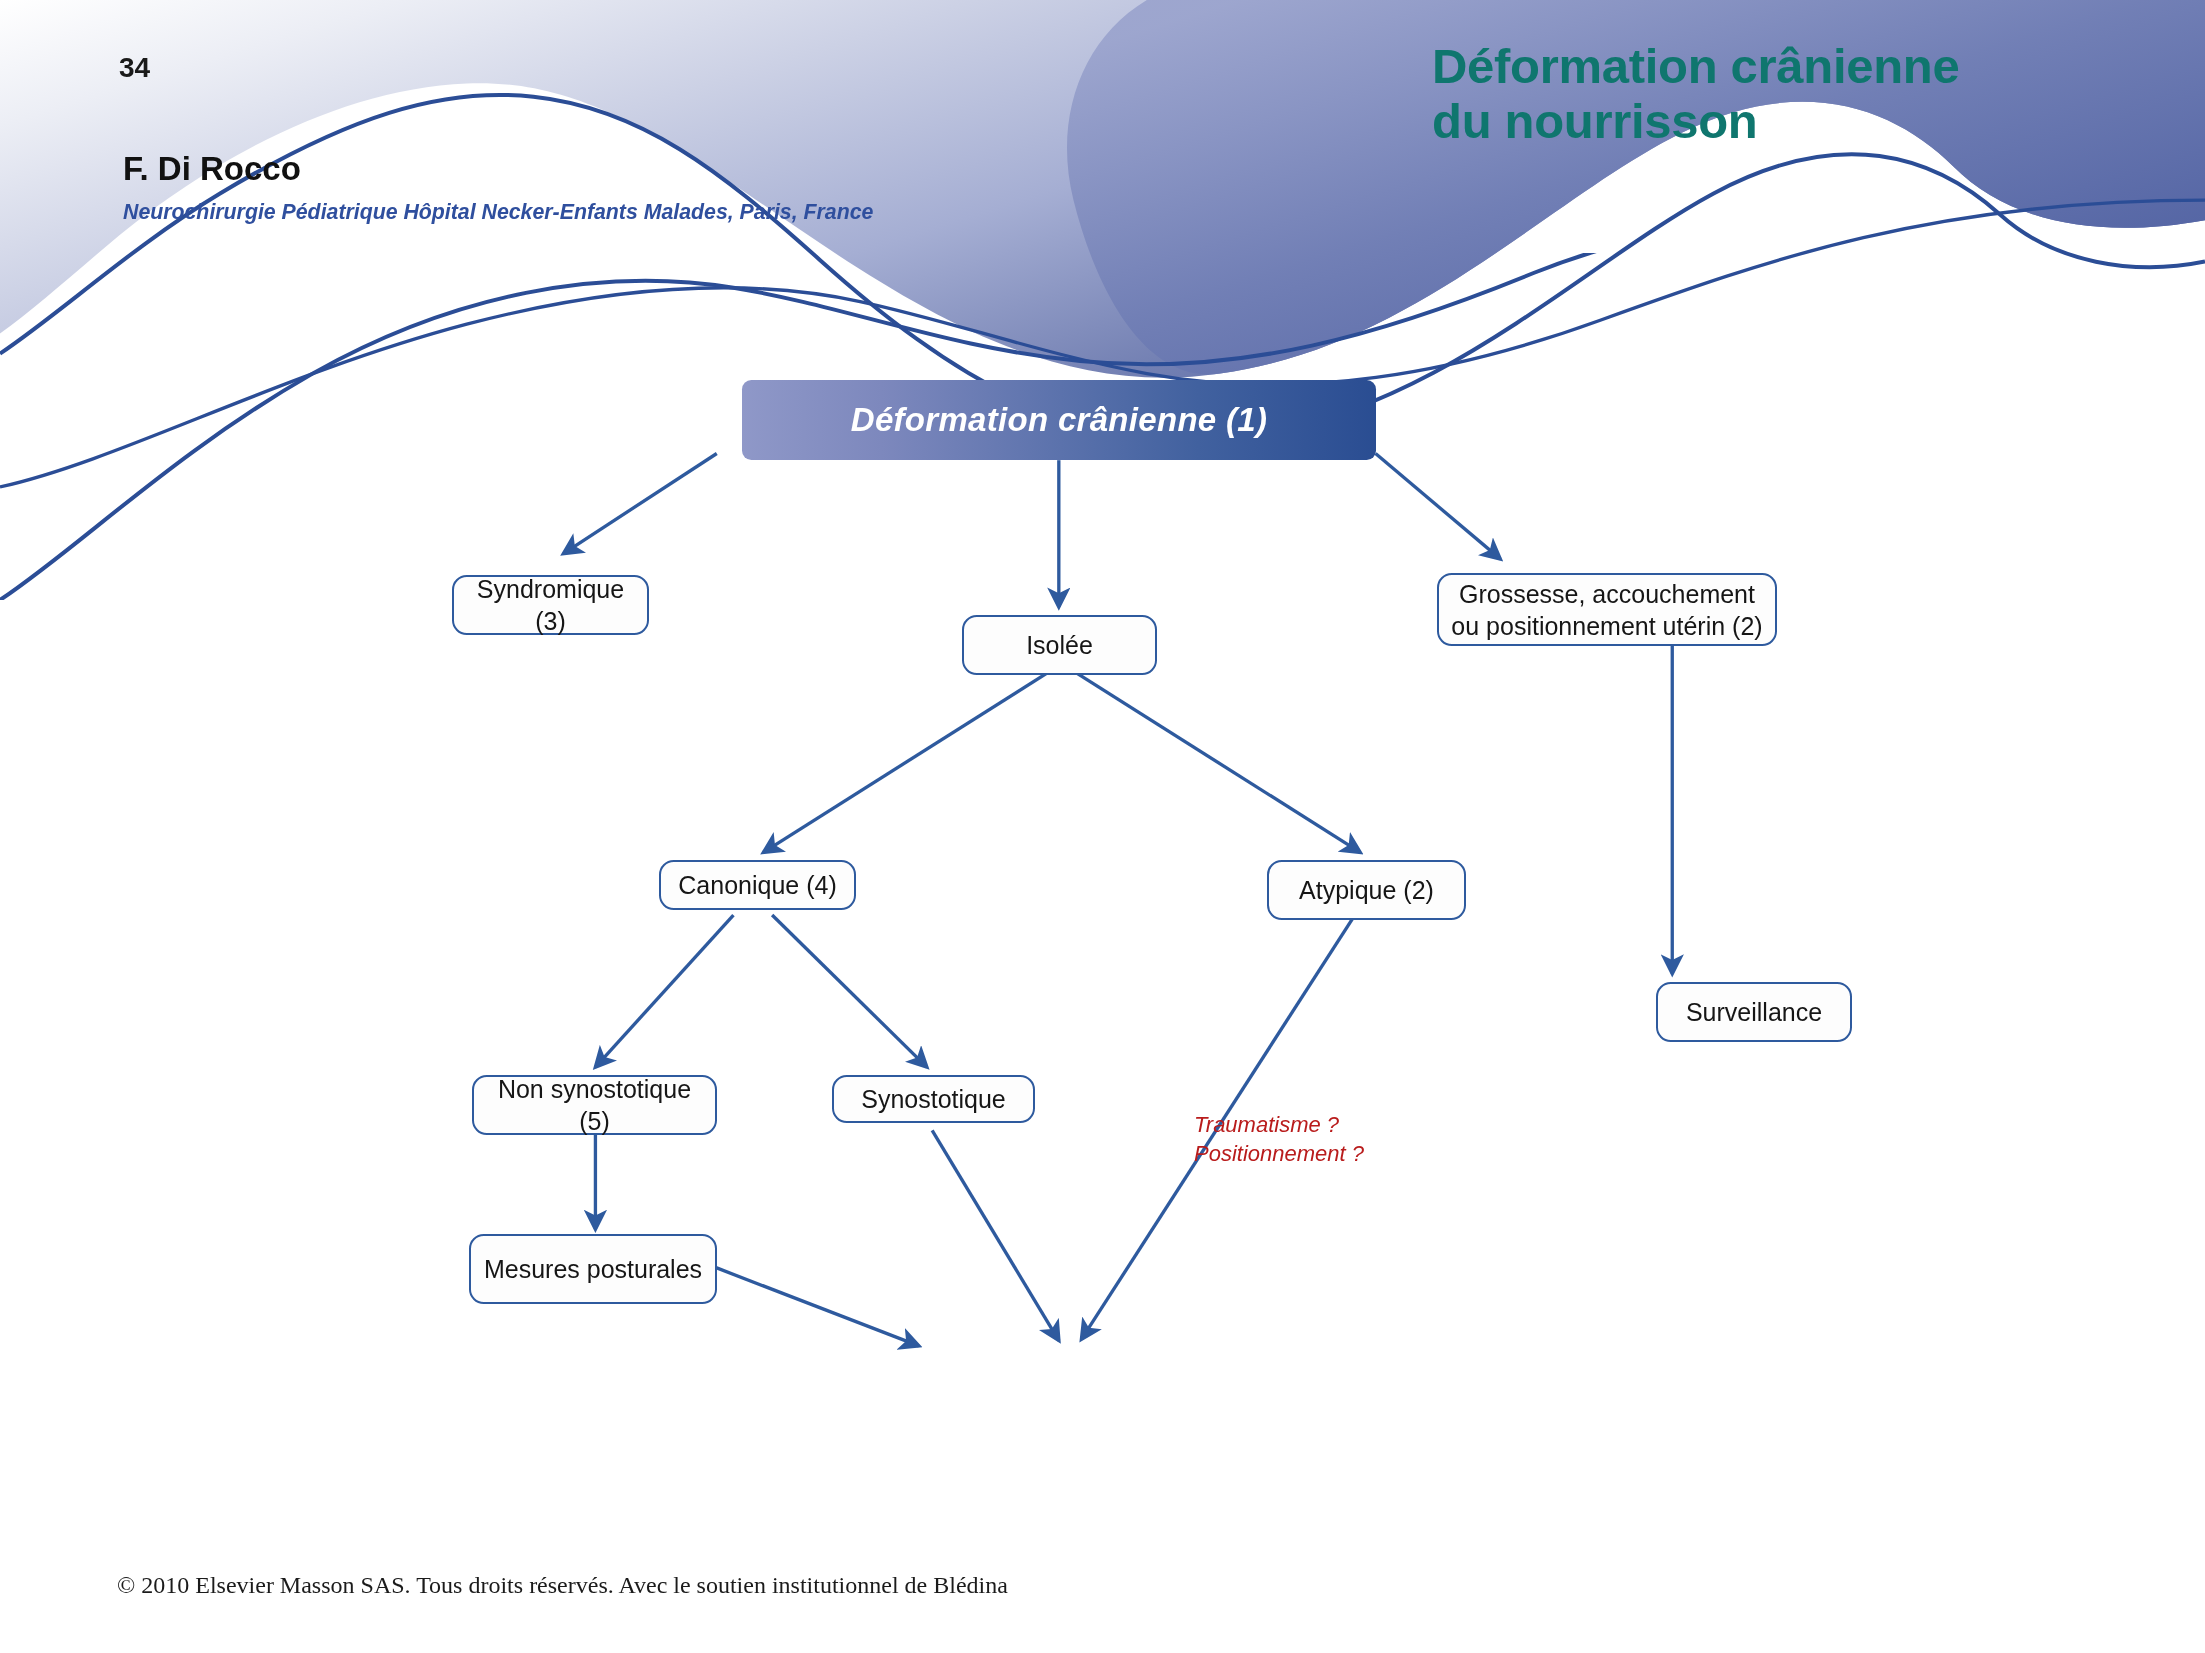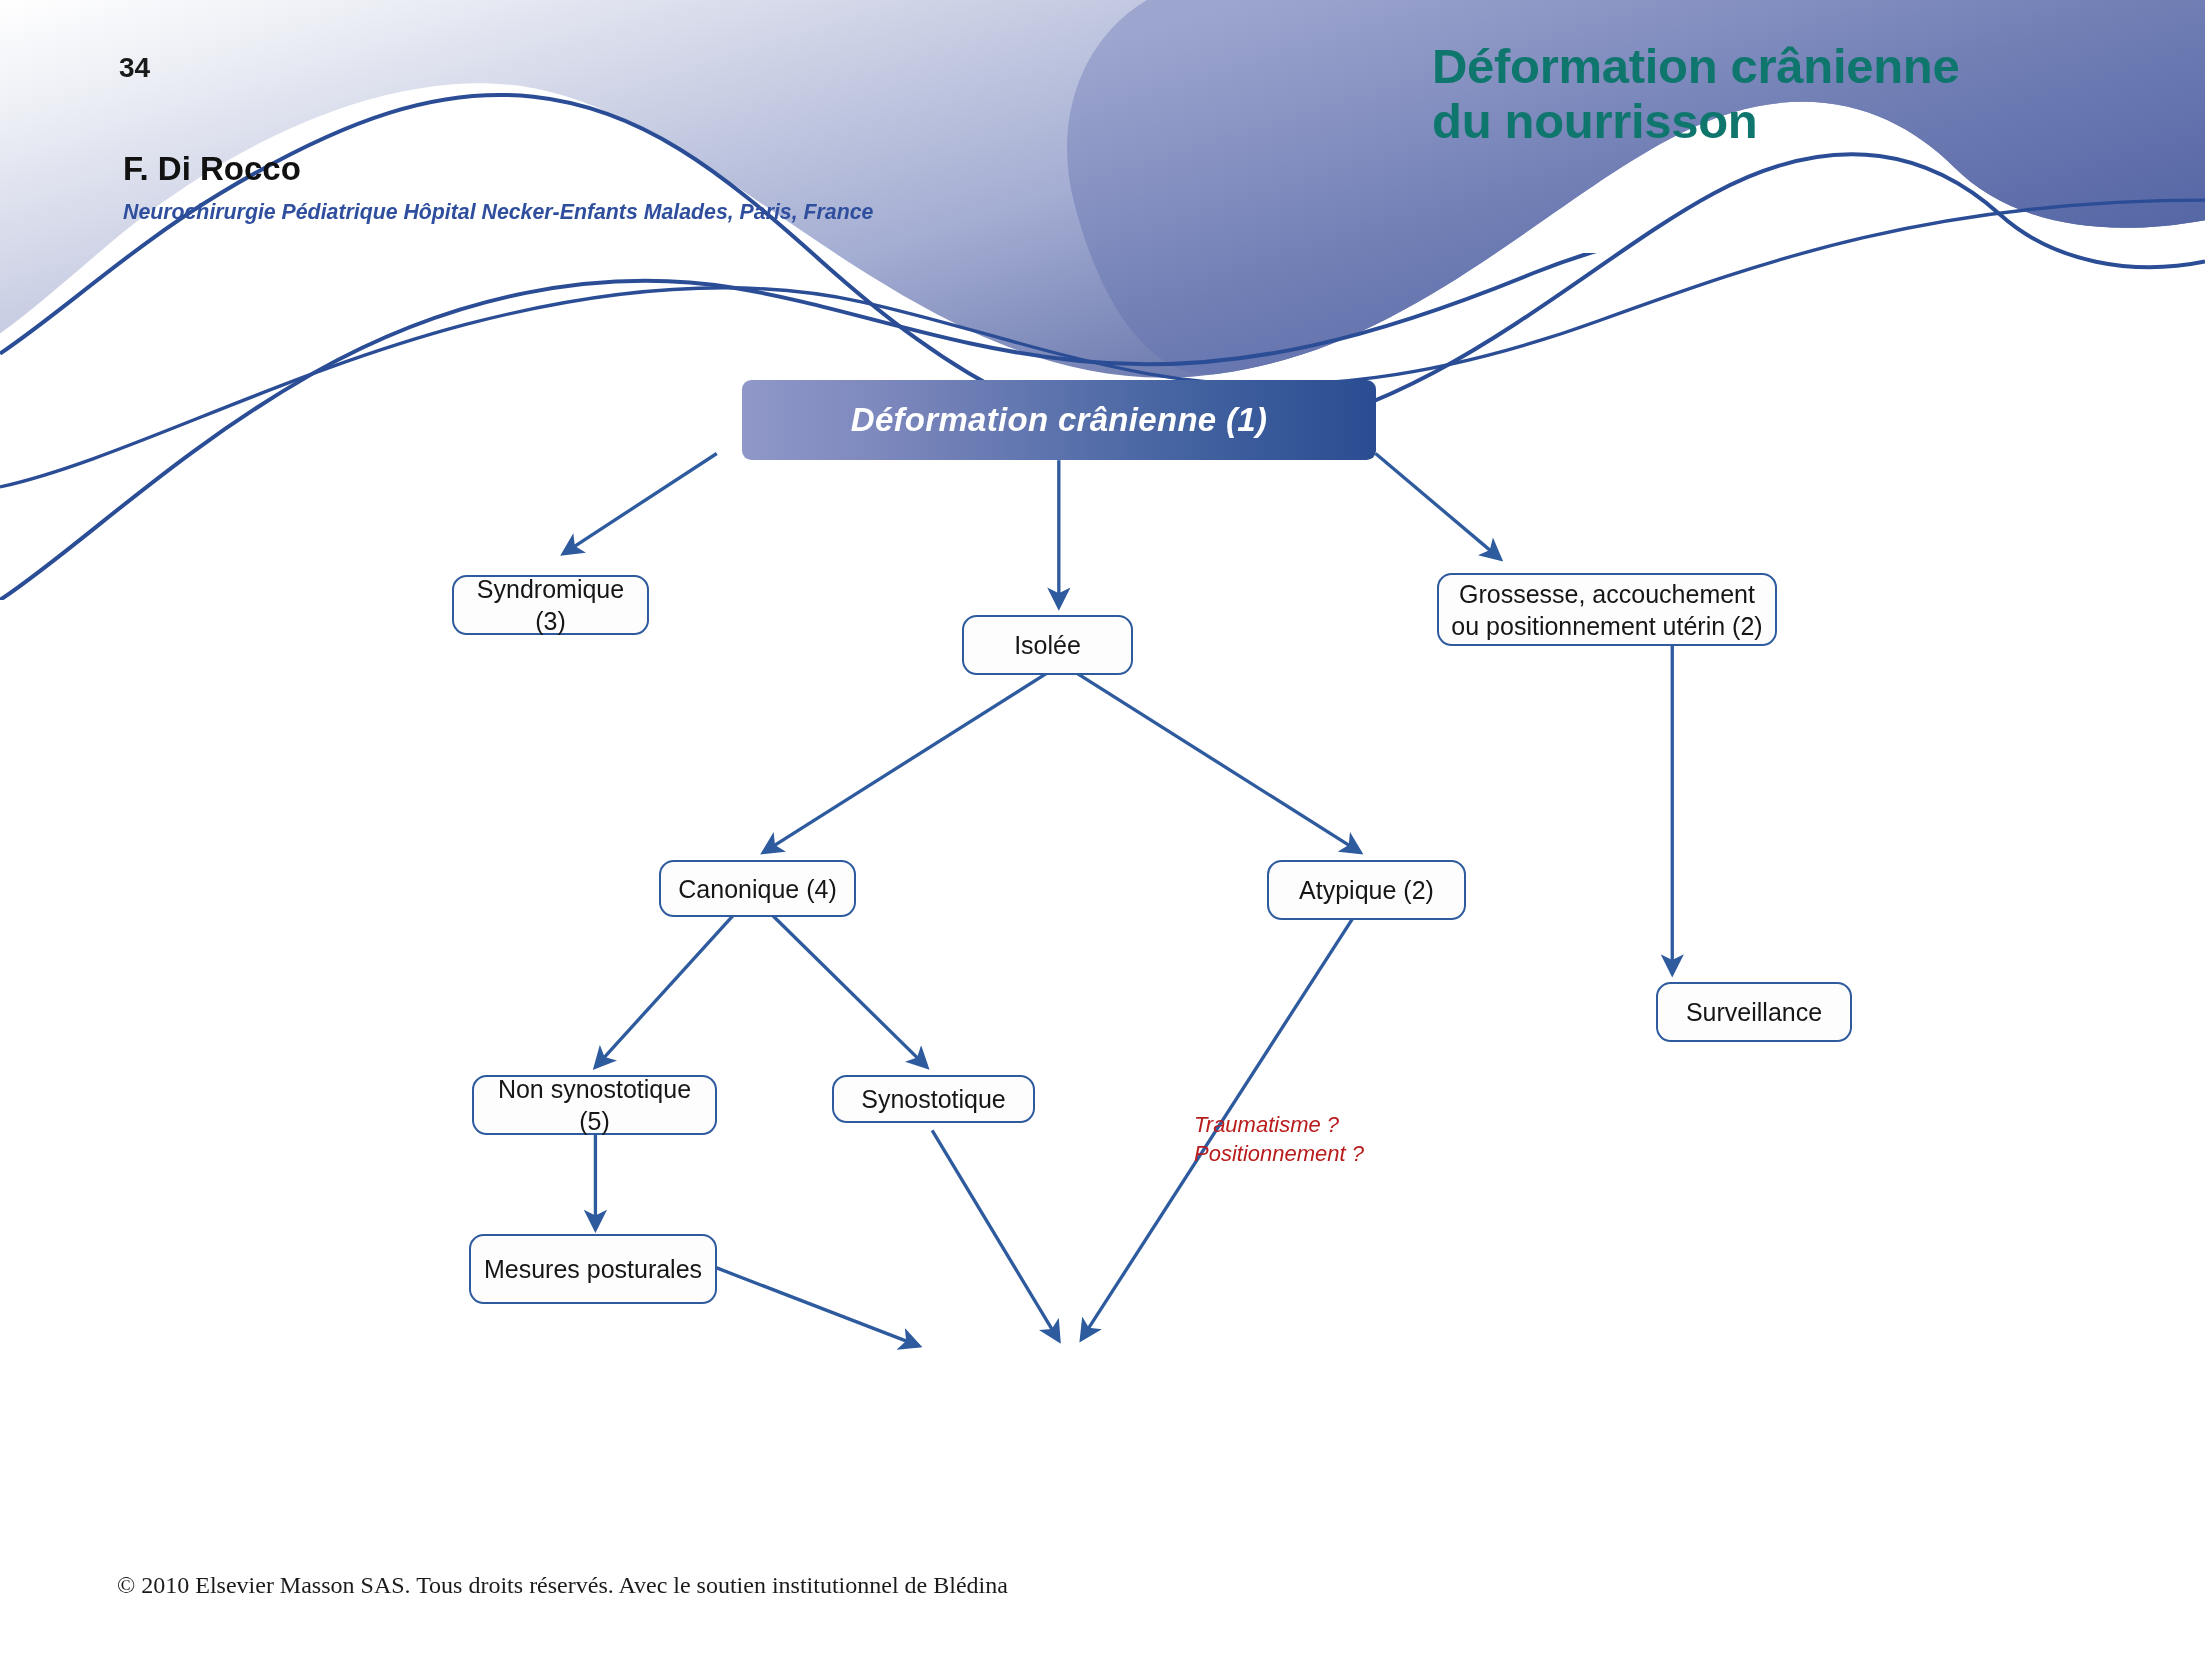--- a/index.html
+++ b/index.html
@@ -239,28 +239,28 @@
         <line x1="2030" y1="1375" x2="1622" y2="2008"></line>
 
         <line x1="1072" y1="1900" x2="1378" y2="2018"></line>
       </g>
     </svg>
 
     <div class="node root" style="left:742px; top:380px; width:634px; height:80px;">Déformation crânienne (1)</div>
 
     <div class="node" style="left:452px; top:575px; width:197px; height:60px;">Syndromique (3)</div>
 
-    <div class="node" style="left:962px; top:615px; width:171px; height:60px;">Isolée</div>
+    <div class="node" style="left:962px; top:615px; width:195px; height:60px;">Isolée</div>
 
     <div class="node" style="left:1437px; top:573px; width:340px; height:73px;">
       <span style="white-space:pre-line;">Grossesse, accouchement
 ou positionnement utérin (2)</span>
     </div>
 
-    <div class="node" style="left:659px; top:860px; width:197px; height:57px;">Canonique (4)</div>
+    <div class="node" style="left:659px; top:860px; width:197px; height:50px;">Canonique (4)</div>
 
     <div class="node" style="left:1267px; top:860px; width:199px; height:60px;">Atypique (2)</div>
 
     <div class="node" style="left:1656px; top:982px; width:196px; height:60px;text-align:center;">Surveillance</div>
 
     <div class="node" style="left:472px; top:1075px; width:245px; height:60px;">Non synostotique (5)</div>
 
     <div class="node" style="left:832px; top:1075px; width:203px; height:48px;">Synostotique</div>
 
     <div class="node" style="left:469px; top:1234px; width:248px; height:70px;">Mesures posturales</div>

